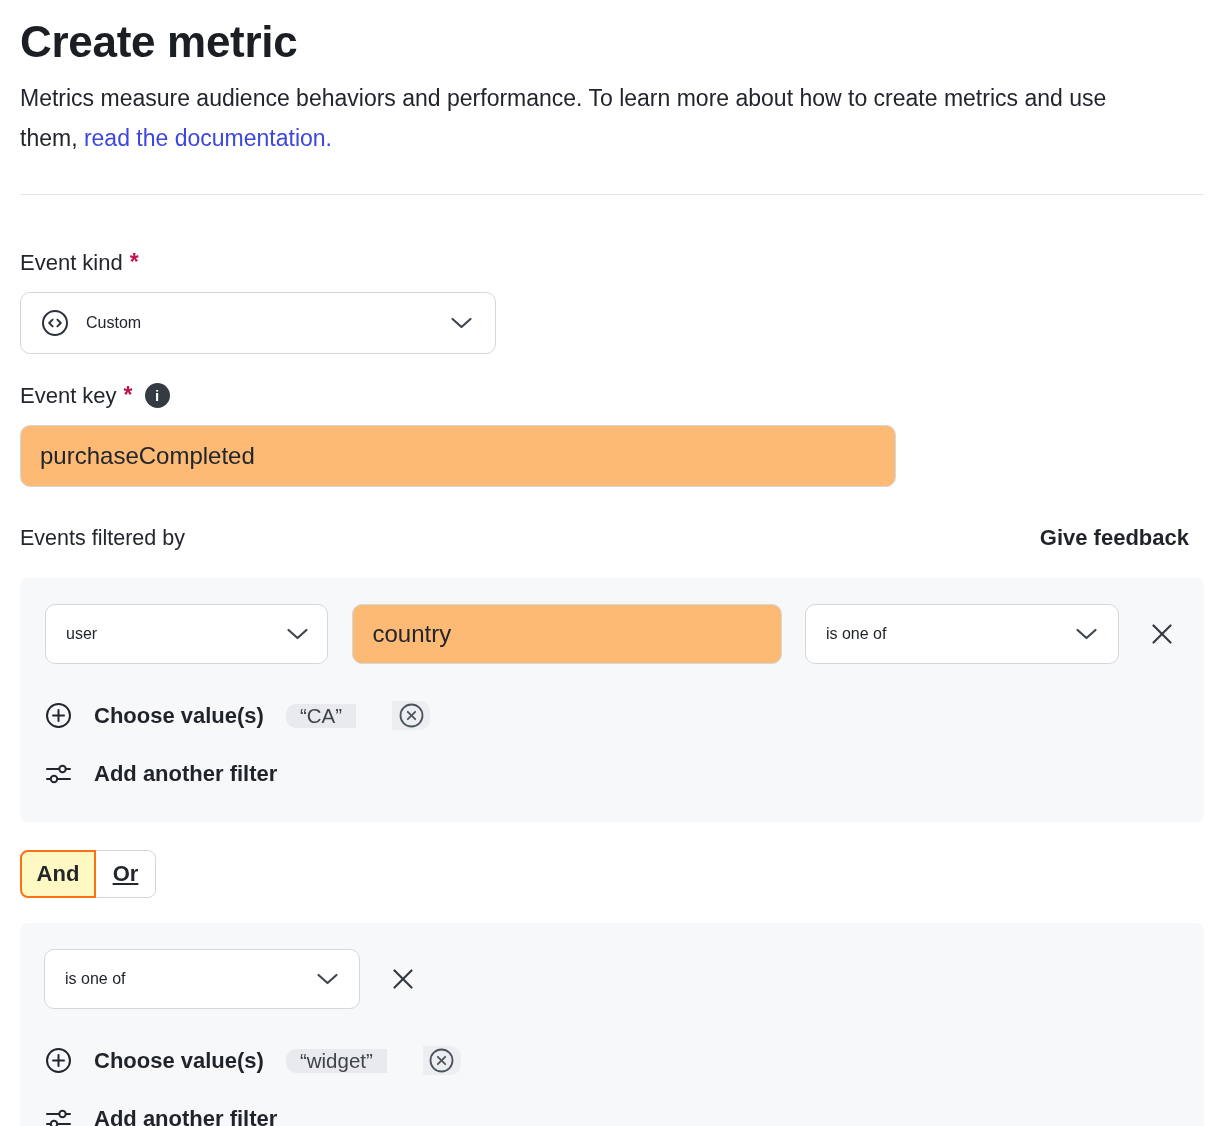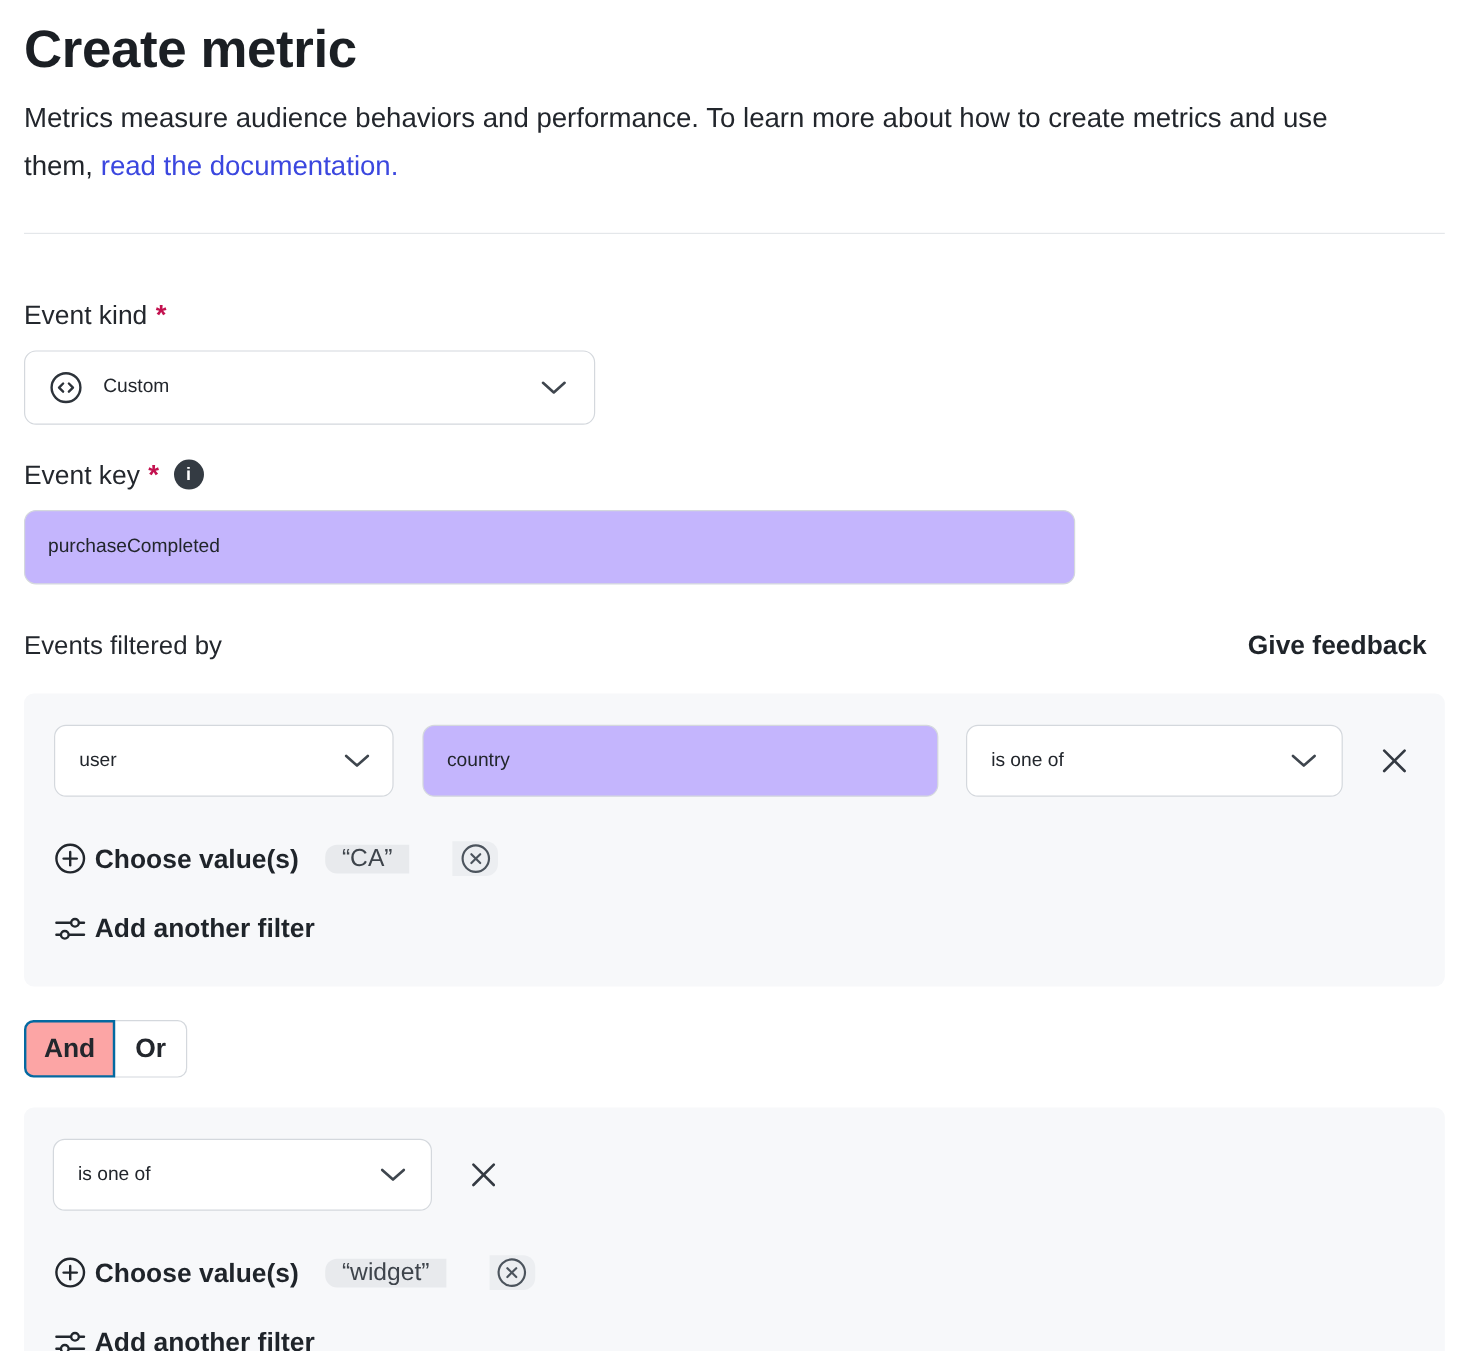--- a/index.html
+++ b/index.html
@@ -52,24 +52,24 @@
     border-radius: 10px;
     display: flex; align-items: center;
     font-size: 16px; color: #22262c;
     cursor: pointer;
   }
   .select-kind { margin-top: 16px; width: 476px; height: 62px; padding: 0 22px 0 20px; gap: 17px; }
   .select .grow { flex: 1; }
 
   .text-input {
     display: block;
-    background: #c4b5fd;
+    background: #fdba74;
     border: 1px solid #d4d8dd;
     border-radius: 10px;
-    font-size: 16px; color: #22262c;
+    font-size: 24px; color: #22262c;
     font-family: inherit;
     outline: none;
   }
   .input-key { margin-top: 16px; width: 876px; height: 62px; padding: 0 19px; }
 
   
   .filters-header {
     margin-top: 38px;
     display: flex; align-items: center; justify-content: space-between;
     padding-right: 15px;
@@ -94,21 +94,21 @@
   .ctl-op   { width: 316px; padding: 0 20px; margin-left: -1px; }
   .icon-btn {
     background: none; border: none; cursor: pointer;
     display: flex; align-items: center; justify-content: center;
     width: 34px; height: 34px; margin-left: 2px;
   }
 
   .choose-row { margin-top: 33px; display: flex; align-items: center; }
   .text-btn {
     background: none; border: none; cursor: pointer;
-    display: flex; align-items: center; gap: 7px;
+    display: flex; align-items: center; gap: 22px;
     font-size: 22px; font-weight: 700; color: #1f242a;
     font-family: inherit;
   }
   .chip { display: flex; align-items: center; margin-left: 22px; height: 37px; gap: 33px; }
   .chip-text {
     background: #e8eaed;
     border-radius: 10px 0 0 10px;
     display: flex; align-items: center;
     padding: 0 14px;
     font-size: 20.5px; color: #3e444b;
@@ -123,31 +123,31 @@
   .addfilter-row { margin-top: 27px; }
 
   
   .logic-toggle { margin-top: 28px; display: flex; align-items: stretch; }
   .seg {
     font-family: inherit; font-size: 22px; font-weight: 700; color: #23272d;
     height: 48px; background: #ffffff; cursor: pointer;
   }
   .seg-and {
     width: 76px;
-    border: 2px solid #0369a1;
+    border: 2px solid #f97316;
     border-radius: 8px 0 0 8px;
-    background: #fca5a5;
+    background: #fef9c3;
     position: relative; z-index: 2;
   }
   .seg-or {
     width: 61px;
     border: 1px solid #d4d8dd;
     border-radius: 0 8px 8px 0;
     margin-left: -1px;
-    position: relative; z-index: 1;
+    position: relative; z-index: 1; text-decoration: underline;
   }
 
   svg { display: block; }
 </style>
 </head>
 <body>
 
 <div class="container">
 
   <h1 class="page-title">Create metric</h1>

